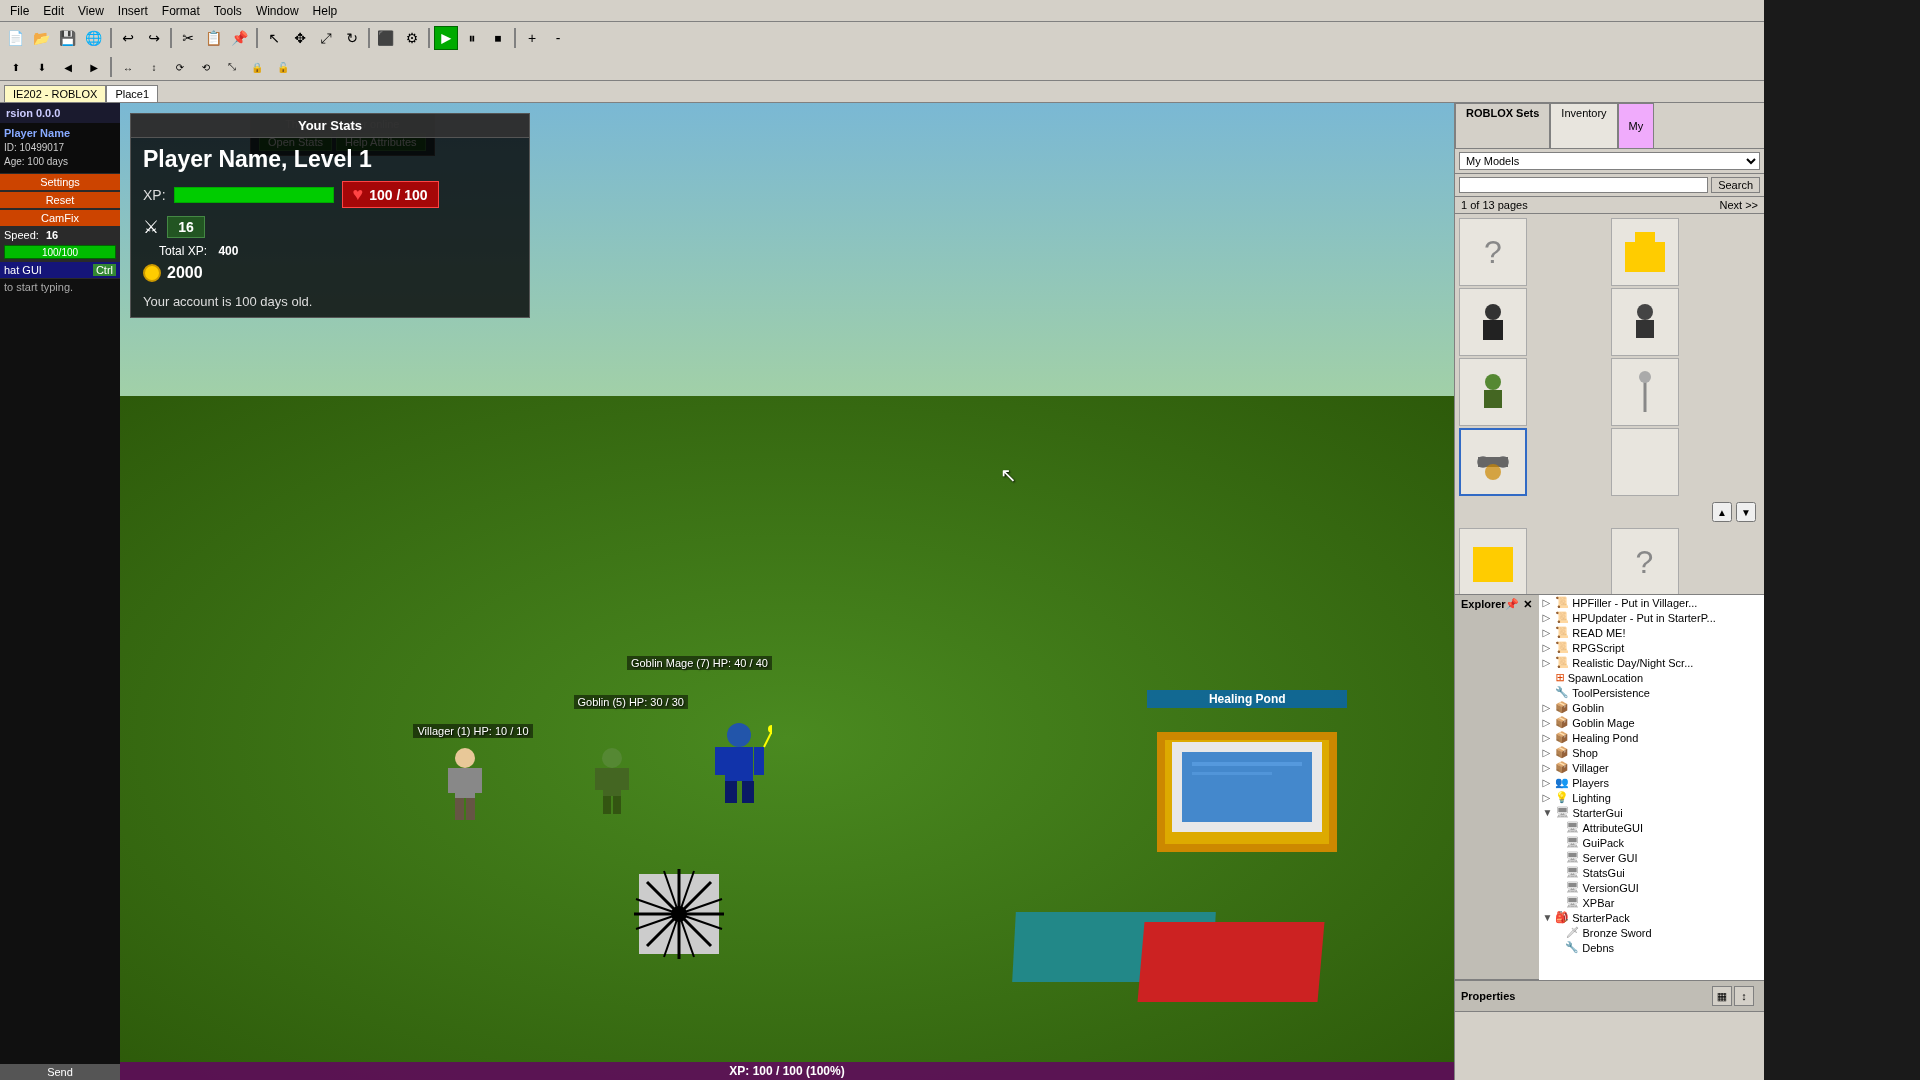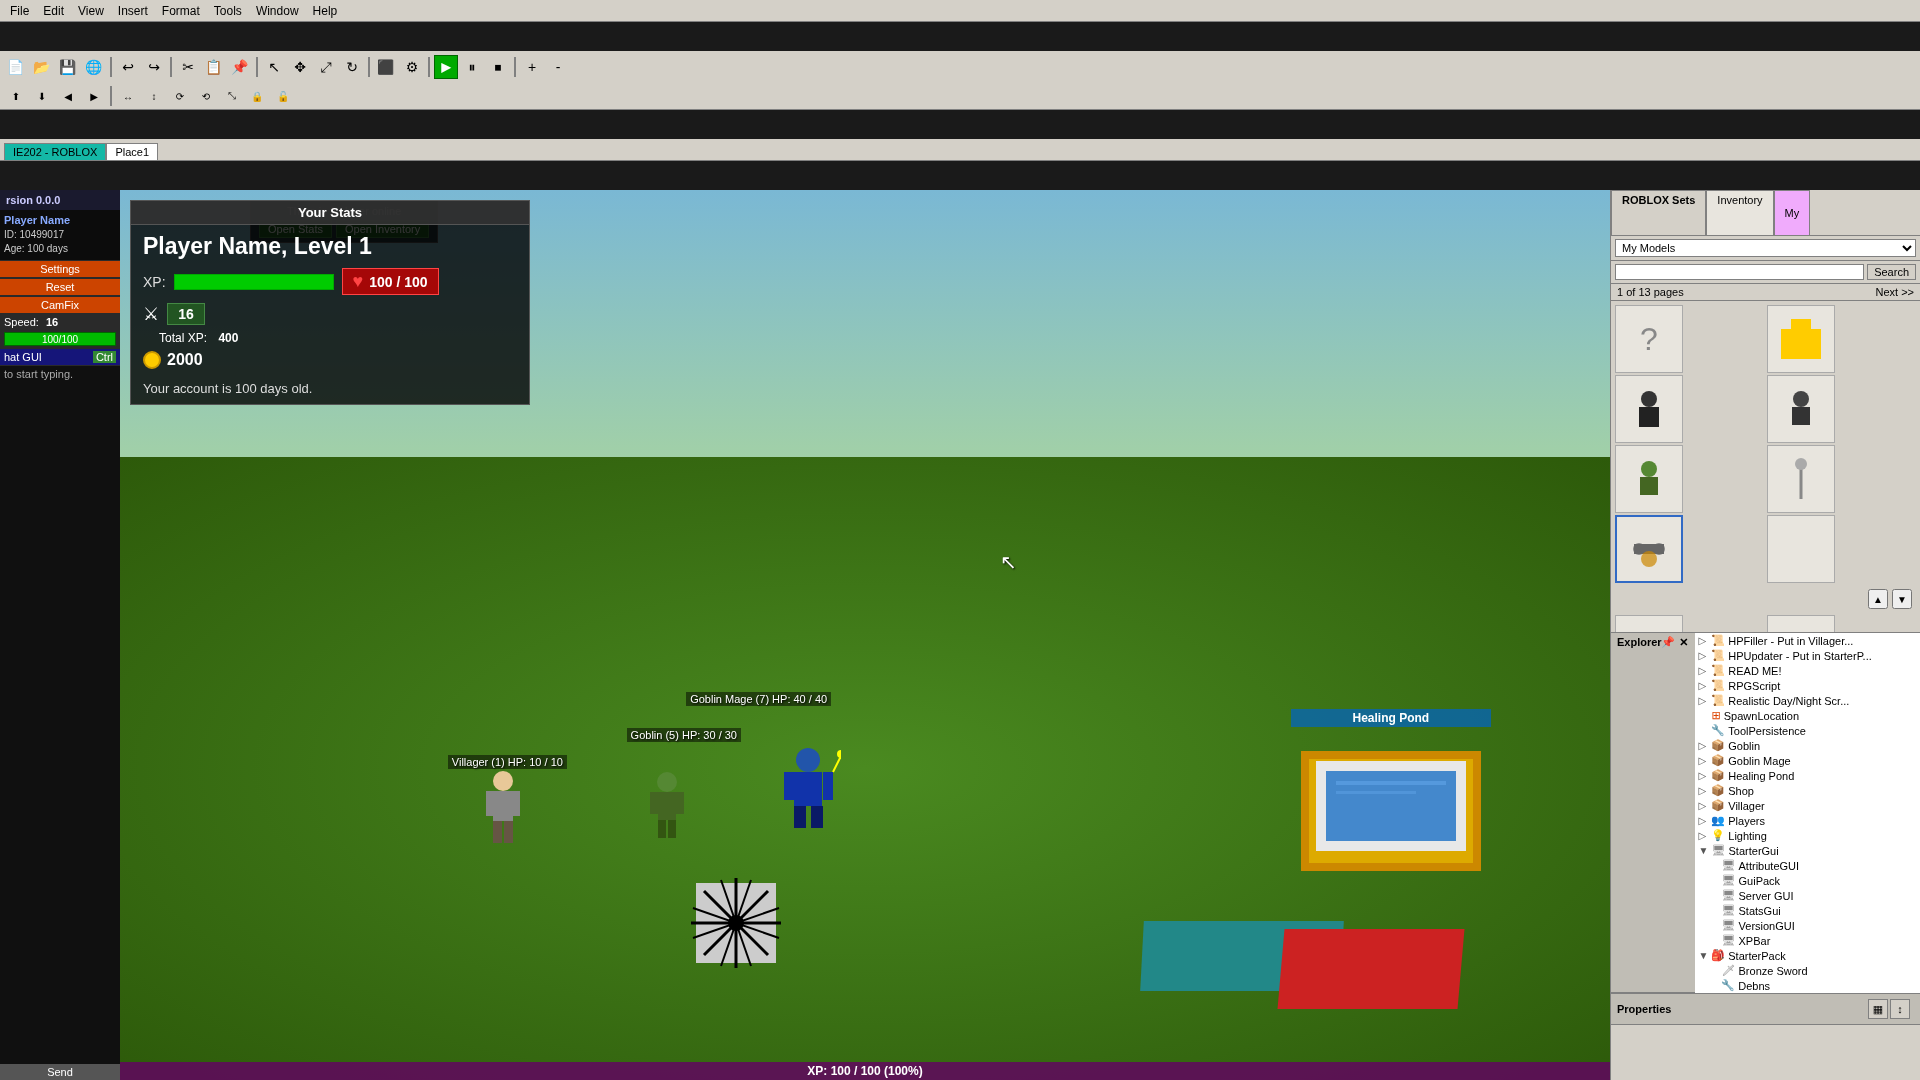--- a/index.html
+++ b/index.html
@@ -1,34 +1,34 @@
 <!DOCTYPE html>
 <html><head>
   <meta charset="utf-8">
   <style>
     * { margin: 0; padding: 0; box-sizing: border-box; }
     body { width: 1920px; height: 1080px; overflow: hidden; font-family: 'Segoe UI', Tahoma, sans-serif; font-size: 12px; background: #1a1a1a; }
     
     
-    .app-container { display: flex; flex-direction: column; width: 1920px; height: 1080px; gap: 29px; }
+    .app-container { display: flex; flex-direction: column; width: 1764px; height: 1080px; }
     
     
     .menu-bar { background: #d4d0c8; height: 22px; display: flex; align-items: center; padding: 0 4px; gap: 2px; border-bottom: 1px solid #808080; flex-shrink: 0; }
     .menu-item { padding: 2px 6px; font-size: 12px; cursor: pointer; }
     
     
     .toolbar-area { background: #d4d0c8; border-bottom: 1px solid #808080; flex-shrink: 0; }
     .toolbar-row { display: flex; align-items: center; padding: 2px 4px; gap: 2px; height: 32px; }
     .toolbar-btn { width: 24px; height: 24px; background: #d4d0c8; border: 1px solid transparent; cursor: pointer; display: flex; align-items: center; justify-content: center; font-size: 14px; }
     .toolbar-separator { width: 2px; height: 20px; background: #808080; margin: 0 2px; }
     .toolbar-btn-green { background: #00aa00; color: white; width: 24px; height: 24px; border: 1px solid #006600; font-size: 12px; font-weight: bold; display: flex; align-items: center; justify-content: center; cursor: pointer; }
     
     
     .tab-bar { background: #d4d0c8; border-bottom: 1px solid #808080; display: flex; align-items: flex-end; padding: 0 4px; flex-shrink: 0; height: 22px; }
-    .tab { background: #14b8a6; border: 1px solid #808080; border-bottom: none; padding: 2px 8px; font-size: 11px; cursor: pointer; }
+    .tab { background: #fef9c3; border: 1px solid #808080; border-bottom: none; padding: 2px 8px; font-size: 11px; cursor: pointer; }
     .tab.active { background: #ffffff; }
     
     
     .main-content { display: flex; flex: 1; overflow: hidden; }
     
     
     .left-sidebar { width: 120px; display: flex; flex-direction: column; background: #2a2a2a; flex-shrink: 0; }
     
     .version-badge { background: #1a1a2e; color: #ccccff; padding: 4px 6px; font-size: 11px; font-weight: bold; }
     
@@ -246,21 +246,21 @@
     <div class="game-viewport">
 
       <div class="sky"></div>
 
       <div class="ground"></div>
 
       <div class="online-banner" style="position:absolute;top:10px;left:130px;">
         <div class="online-text">There is 1 player online</div>
         <div class="online-btns">
           <div class="btn-open-stats">Open Stats</div>
-          <div class="btn-open-attrs">Open Inventory</div>
+          <div class="btn-open-attrs">Help Attributes</div>
         </div>
       </div>
 
       <div class="stats-panel">
         <div class="stats-header">Your Stats</div>
         <div class="stats-player-name">Player Name, Level 1</div>
 
         <div class="stats-row">
           <span class="stats-label">XP:</span>
           <div class="xp-bar-container">

